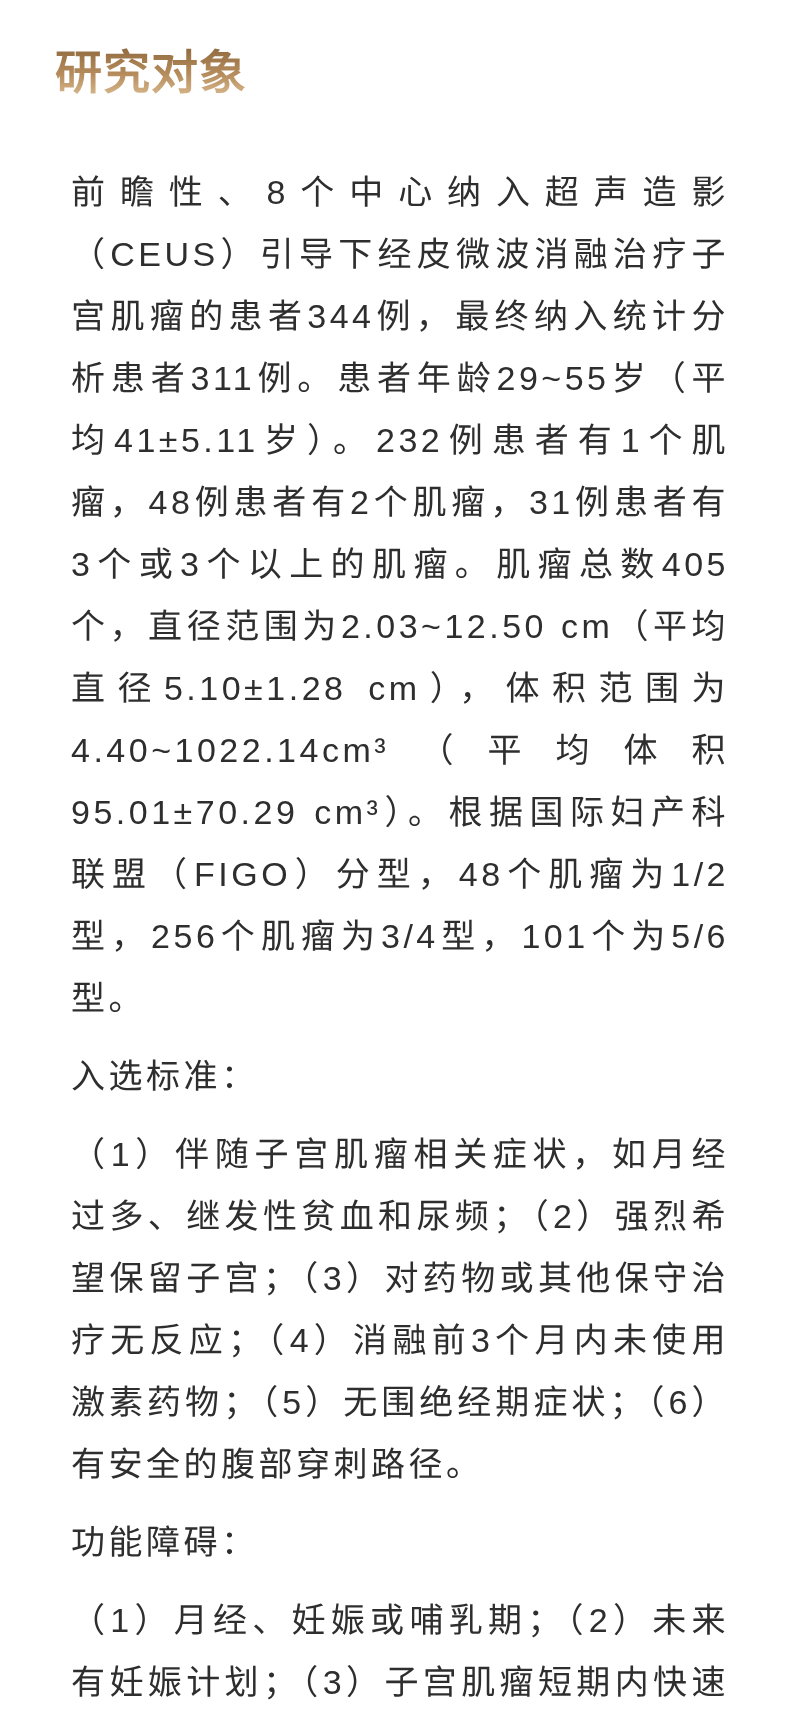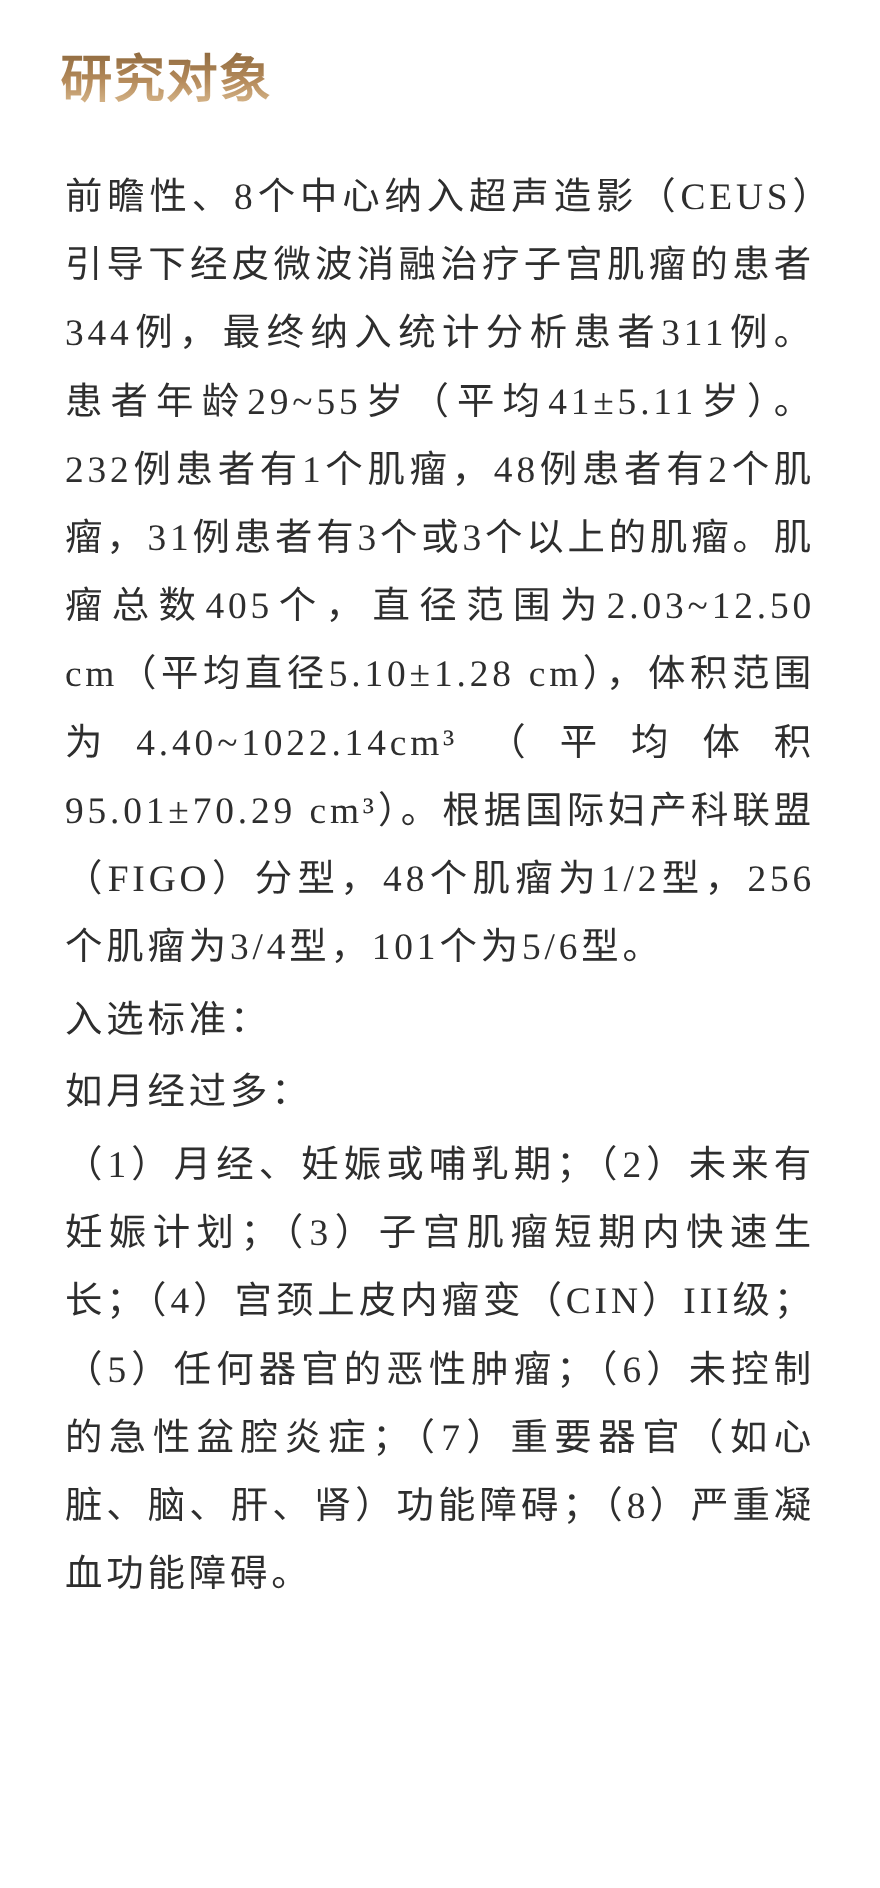--- a/index.html
+++ b/index.html
@@ -34,30 +34,30 @@
     font-family: "Liberation Sans", "DejaVu Sans", sans-serif;
     font-size: 34px;
     font-weight: 400;
     line-height: 62px;
     letter-spacing: 3.5px;
     color: #2e2e2e;
     text-align: justify;
     text-justify: inter-character;
   }
   .article-body p.para {
-    margin: 4px;
+    margin: 16px;
     padding: 0;
-    font-family: Liberation Serif, serif;
   }
 </style>
 </head>
 <body>
 
 <div class="page">
   <h1 class="section-title">研究对象</h1>
 
   <div class="article-body">
     <p class="para">前瞻性、8个中心纳入超声造影（CEUS）引导下经皮微波消融治疗子宫肌瘤的患者344例，最终纳入统计分析患者311例。患者年龄29~55岁（平均41±5.11岁）。232例患者有1个肌瘤，48例患者有2个肌瘤，31例患者有3个或3个以上的肌瘤。肌瘤总数405个，直径范围为2.03~12.50 cm（平均直径5.10±1.28 cm），体积范围为4.40~1022.14cm³（平均体积95.01±70.29 cm³）。根据国际妇产科联盟（FIGO）分型，48个肌瘤为1/2型，256个肌瘤为3/4型，101个为5/6型。</p>
     <p class="para">入选标准：</p>
-    <p class="para">如月经过多：</p>
+    <p class="para">（1）伴随子宫肌瘤相关症状，如月经过多、继发性贫血和尿频；（2）强烈希望保留子宫；（3）对药物或其他保守治疗无反应；（4）消融前3个月内未使用激素药物；（5）无围绝经期症状；（6）有安全的腹部穿刺路径。</p>
+    <p class="para">功能障碍：</p>
     <p class="para">（1）月经、妊娠或哺乳期；（2）未来有妊娠计划；（3）子宫肌瘤短期内快速生长；（4）宫颈上皮内瘤变（CIN）III级；（5）任何器官的恶性肿瘤；（6）未控制的急性盆腔炎症；（7）重要器官（如心脏、脑、肝、肾）功能障碍；（8）严重凝血功能障碍。</p>
   </div>
 </div>
 
 </body></html>

